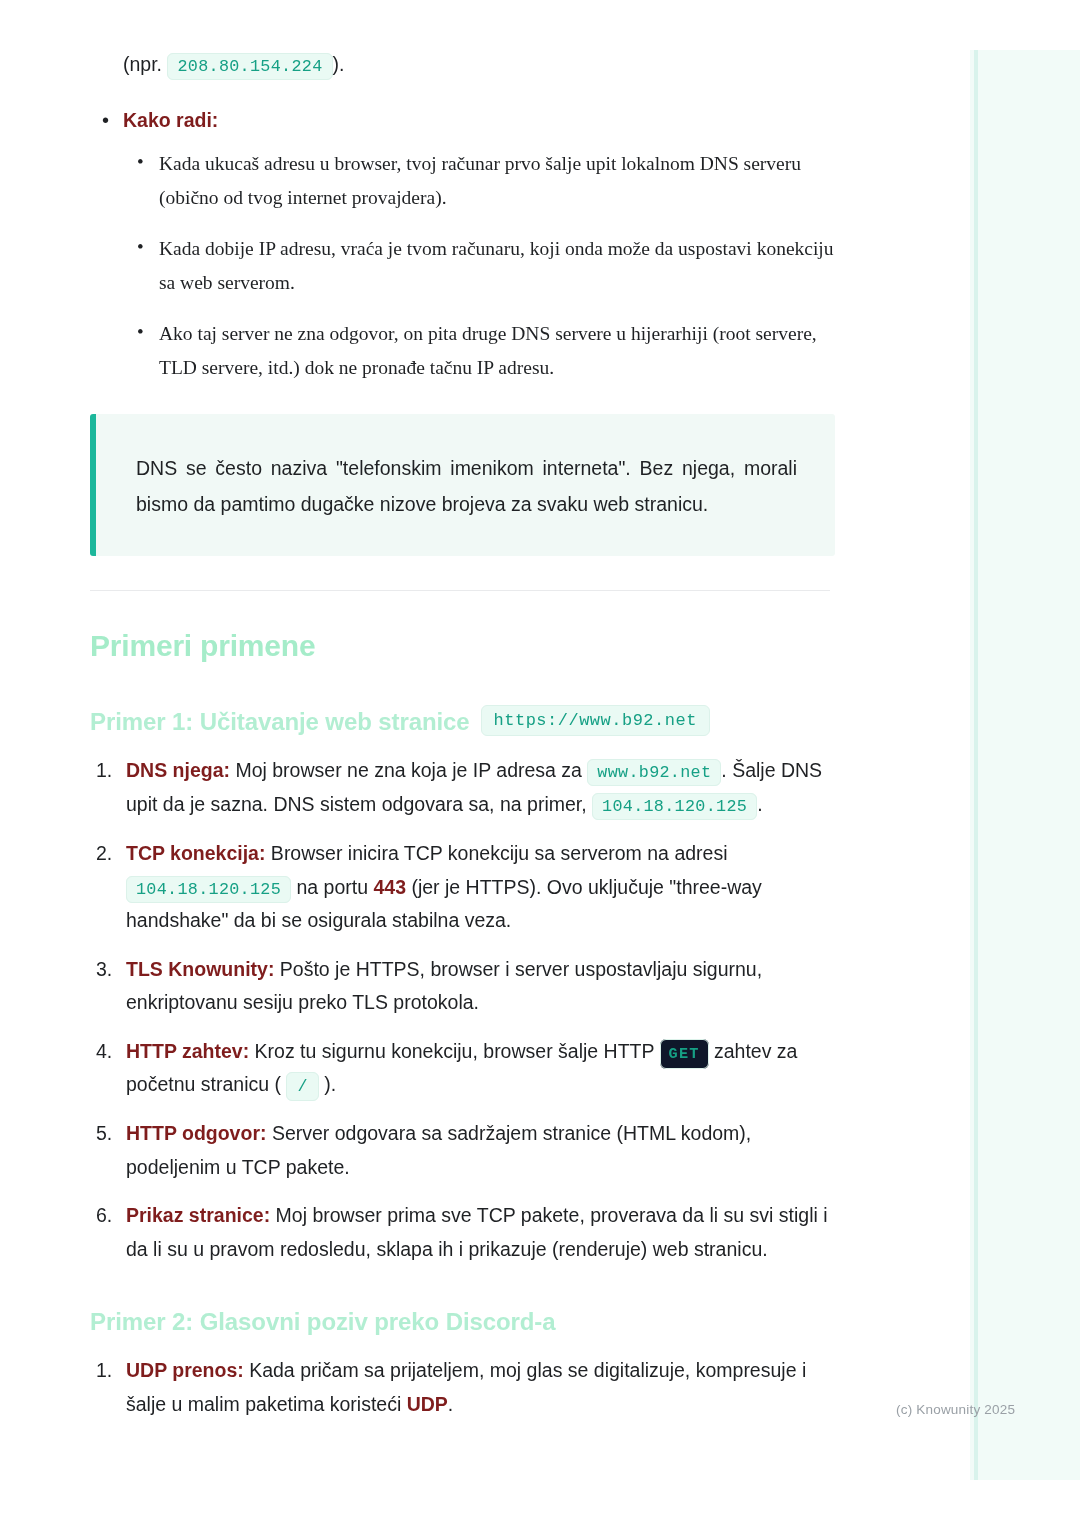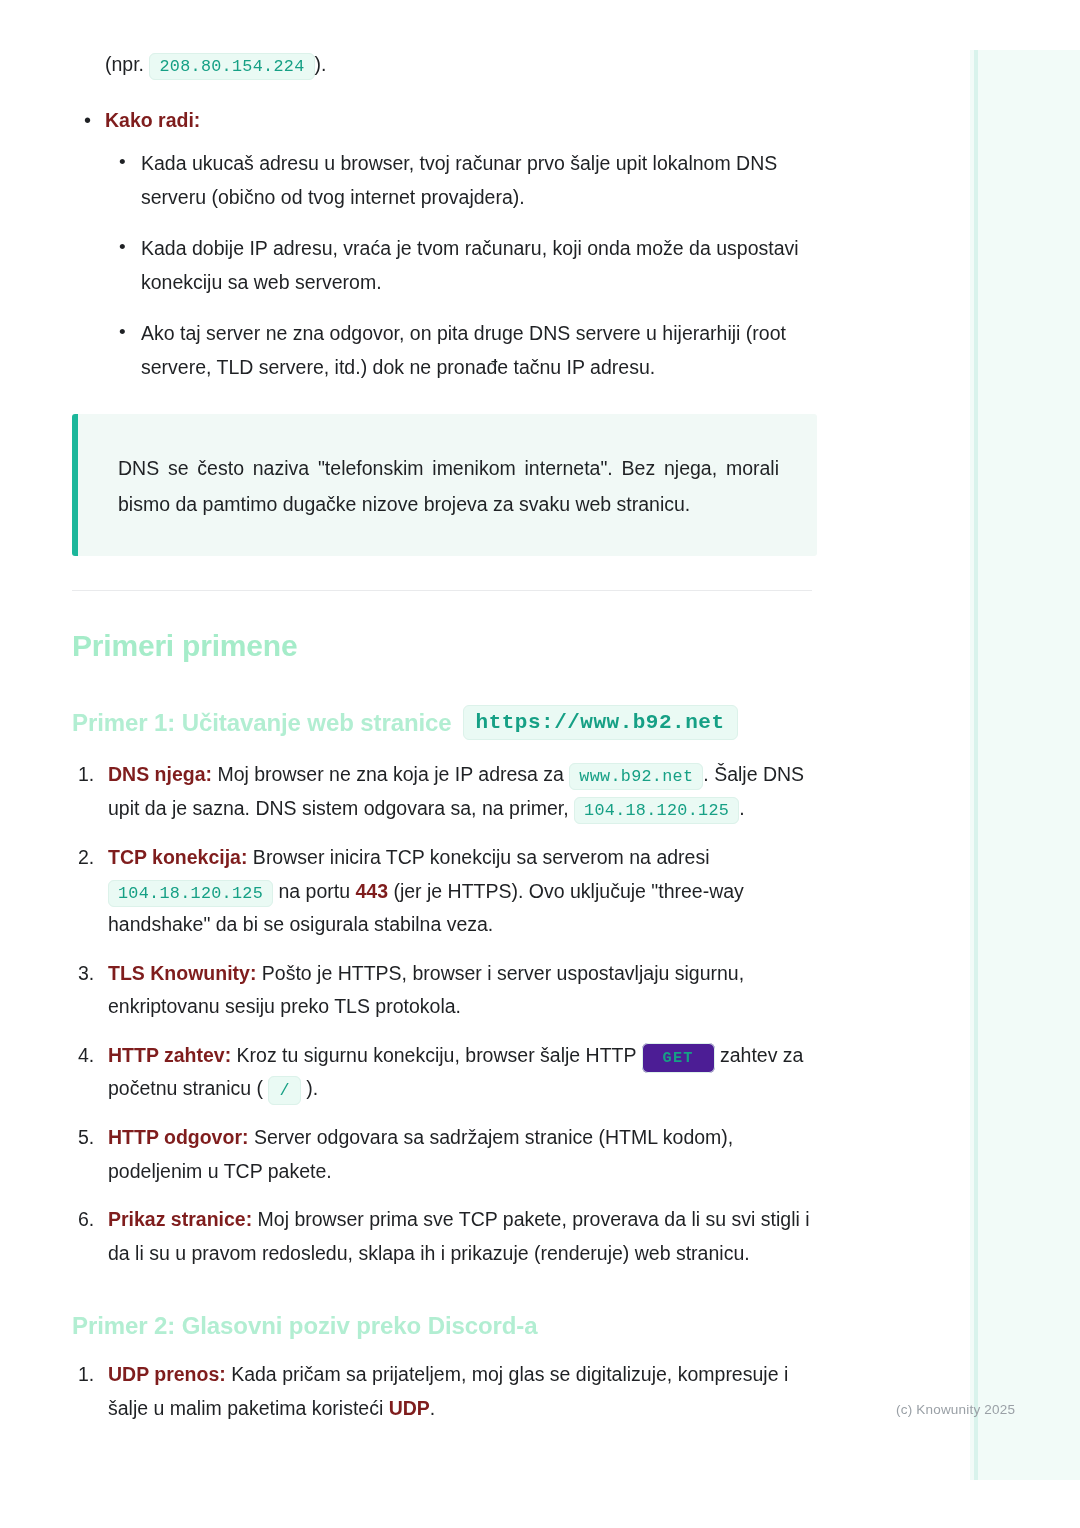--- a/index.html
+++ b/index.html
@@ -33,44 +33,44 @@
   }
 
   .page {
     position: relative;
     padding: 48px 0 0 0;
     z-index: 2;
   }
 
   .content {
     width: 745px;
-    margin-left: 72px;
+    margin-left: 90px;
   }
 
   
   p, li { font-size: 19.5px; line-height: 1.72; color: #1f2124; }
 
   code, .code {
     font-family: "Liberation Mono", "DejaVu Sans Mono", monospace;
     background: #eafaf4;
     color: #16a085;
     border: 1px solid #dcf2ea;
     border-radius: 6px;
     padding: 3px 9px;
     font-size: 0.86em;
     letter-spacing: 0.3px;
     white-space: nowrap;
     vertical-align: baseline;
   }
   code.badge {
-    background: #4c1d95;
+    background: #0f172a;
     font-weight: bold;
     font-size: 0.78em;
     letter-spacing: 1.2px;
-    padding: 5px 20px;
+    padding: 5px 8px;
   }
   code.slash { padding: 4px 10px; }
 
   strong, b { font-weight: bold; color: #7f1d1d; }
 
   
   .intro-line {
     margin: 0 0 22px 33px;
     font-size: 19.5px;
     line-height: 1.7;
@@ -93,20 +93,21 @@
     left: 12px;
     top: -1px;
     font-size: 20px;
     color: #1f2124;
   }
 
   ul.lvl2 {
     list-style: none;
     margin: 10px 0 0 0;
     padding: 0;
+    font-family: Liberation Serif, serif;
   }
   ul.lvl2 > li {
     position: relative;
     padding-left: 36px;
     margin-bottom: 18px;
   }
   ul.lvl2 > li::before {
     content: "•";
     position: absolute;
     left: 14px;
@@ -148,27 +149,27 @@
     margin: 38px 0 0 0;
     letter-spacing: -0.2px;
   }
   h3.sub-title {
     font-size: 24px;
     font-weight: bold;
     color: #b2eed2;
     margin: 42px 0 0 0;
     letter-spacing: -0.1px;
     display: flex;
-    align-items: center;
+    align-items: flex-end;
     gap: 11px;
     flex-wrap: wrap;
   }
   h3.sub-title code {
-    font-weight: bold;
-    font-size: 21px;
+    font-weight: normal;
+    font-size: 17px;
     padding: 5px 12px;
     letter-spacing: 0.5px;
   }
 
   
   ol.steps {
     list-style: none;
     counter-reset: step;
     margin: 18px 0 0 0;
     padding: 0;

